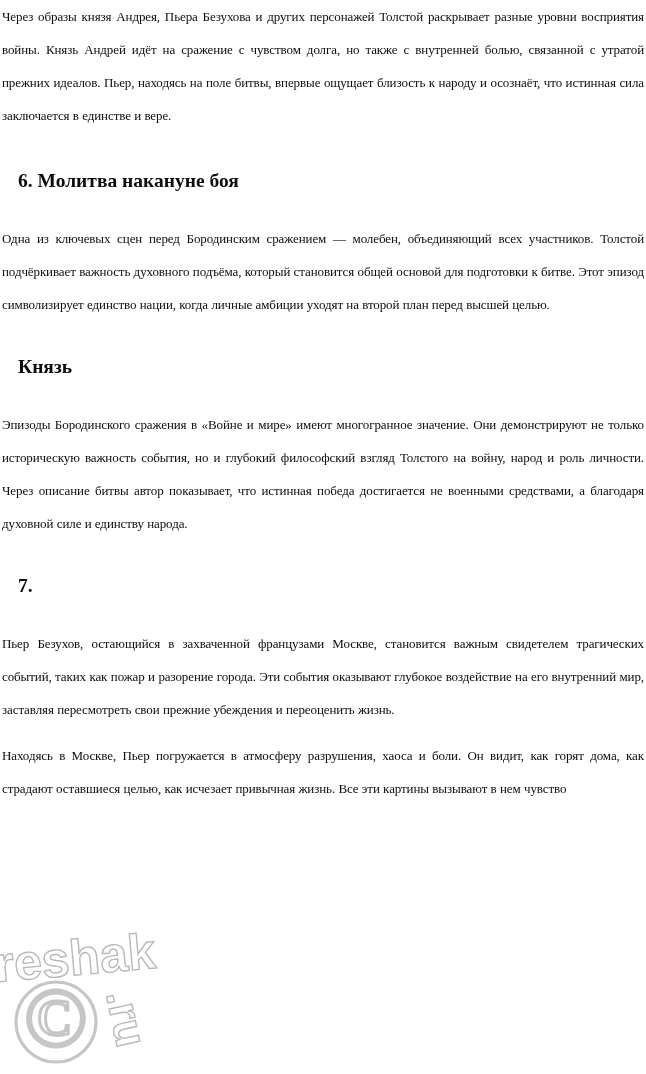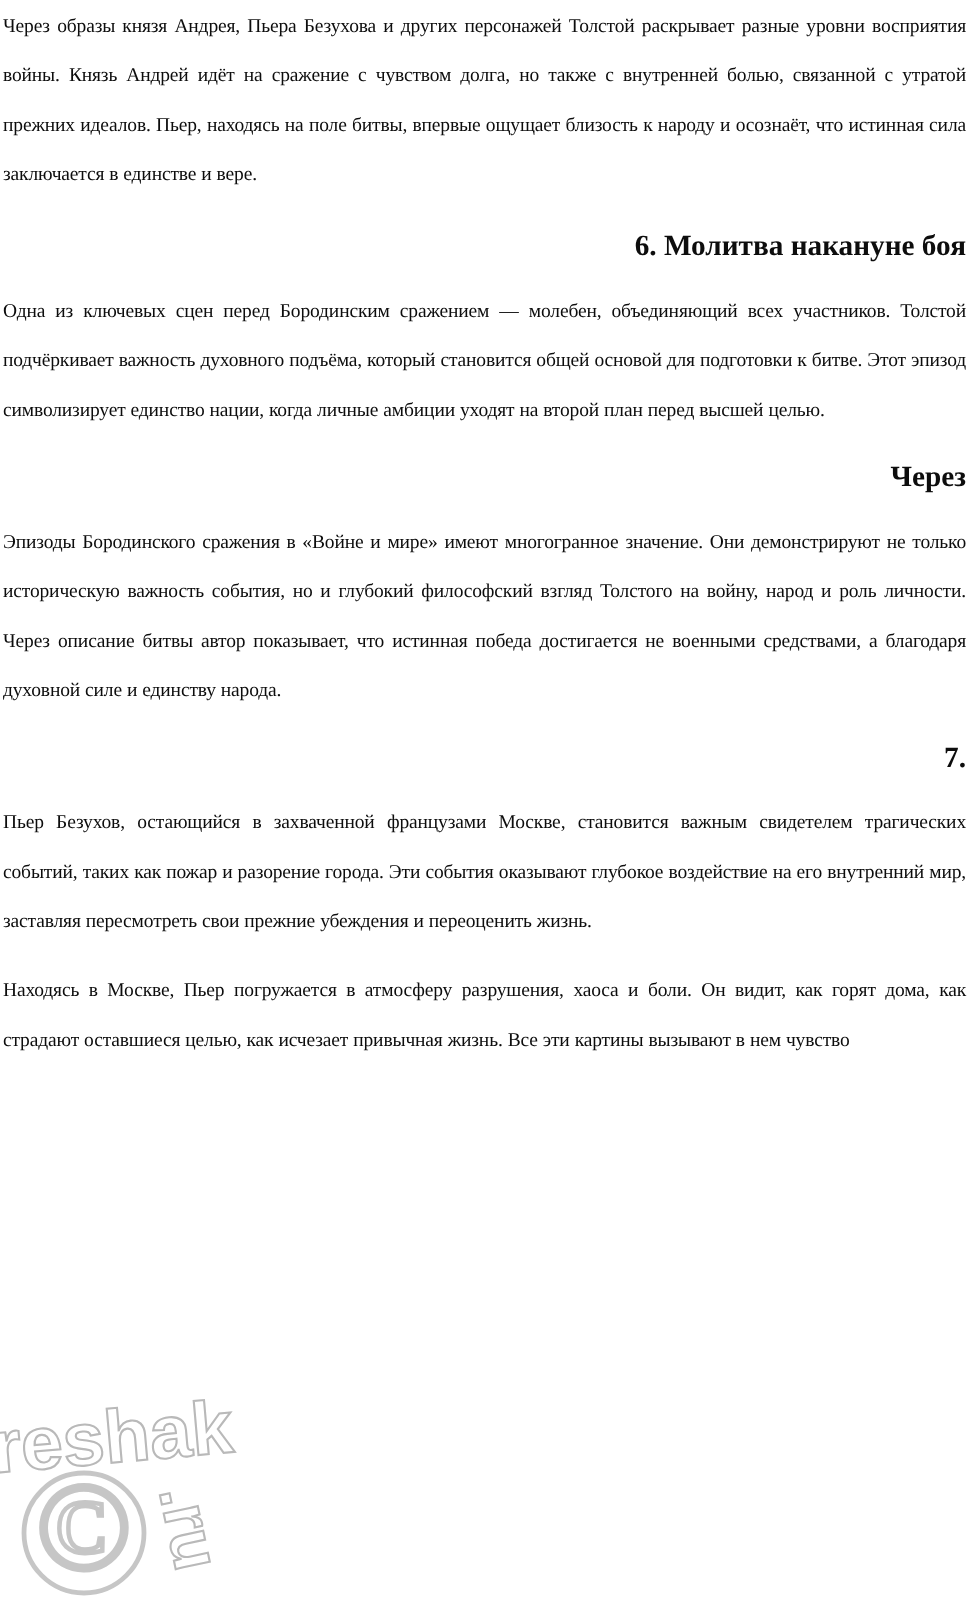--- a/index.html
+++ b/index.html
@@ -31,25 +31,25 @@
     text-align: justify;
     text-justify: inter-word;
     letter-spacing: -0.1px;
     word-spacing: 0.2px;
     -webkit-hyphens: none;
     hyphens: none;
     position: relative;
     z-index: 2;
   }
   .heading {
-    margin: 0;
+    margin: 16px;
     font-size: 19.5px;
     line-height: 33px;
     font-weight: bold;
-    text-align: right;
+    text-align: left;
     position: relative;
     z-index: 2;
   }
   
   .gap-sm { height: 9px; }
   .gap-md { height: 13px; }
   .gap-lg { height: 16px; }
 
   
   #watermark {
@@ -106,21 +106,21 @@
   <div class="gap-lg"></div>
 
   <h2 class="heading">6. Молитва накануне боя</h2>
 
   <div class="gap-sm"></div>
 
   <p class="para">Одна из ключевых сцен перед Бородинским сражением — молебен, объединяющий всех участников. Толстой подчёркивает важность духовного подъёма, который становится общей основой для подготовки к битве. Этот эпизод символизирует единство нации, когда личные амбиции уходят на второй план перед высшей целью.</p>
 
   <div class="gap-md"></div>
 
-  <h2 class="heading">Через</h2>
+  <h2 class="heading">Князь</h2>
 
   <div class="gap-sm"></div>
 
   <p class="para">Эпизоды Бородинского сражения в «Войне и мире» имеют многогранное значение. Они демонстрируют не только историческую важность события, но и глубокий философский взгляд Толстого на войну, народ и роль личности. Через описание битвы автор показывает, что истинная победа достигается не военными средствами, а благодаря духовной силе и единству народа.</p>
 
   <div class="gap-md"></div>
 
   <h2 class="heading">7.</h2>
 
   <div class="gap-sm"></div>

